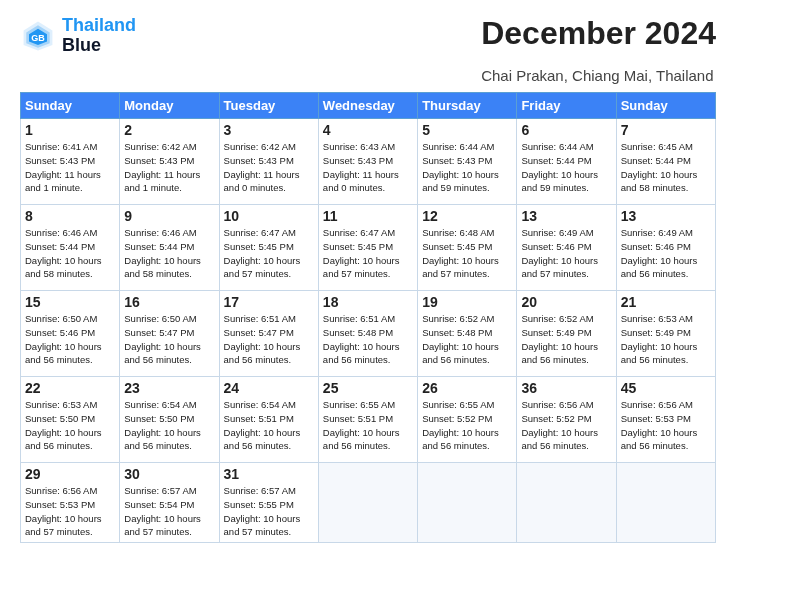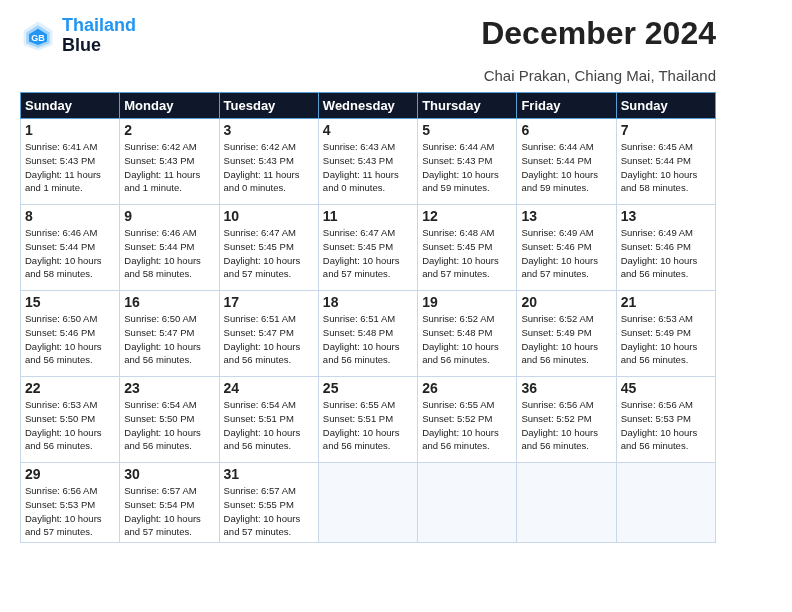--- a/index.html
+++ b/index.html
@@ -32,41 +32,41 @@
       line-height: 1.1;
     }
     .logo-text span {
       color: #2196F3;
     }
     .logo-icon {
       width: 36px;
       height: 36px;
     }
     .title-block {
-      text-align: right;
+      text-align: left;
     }
     .month-title {
       font-size: 32px;
       font-weight: bold;
       color: #222;
       line-height: 1.1;
     }
     .subtitle {
       font-size: 15px;
       color: #444;
       margin-top: 16px;
     }
     .calendar {
       width: 100%;
       border-collapse: collapse;
       margin-top: 8px;
       table-layout: fixed;
     }
     .calendar th {
-      background: #0f172a;
+      background: #3b82f6;
       color: #fff;
       font-size: 13px;
       font-weight: bold;
       padding: 5px 4px;
       text-align: left;
       border: 1px solid #5a9fd4;
     }
     .calendar td {
       border: 1px solid #c8d8e8;
       vertical-align: top;

